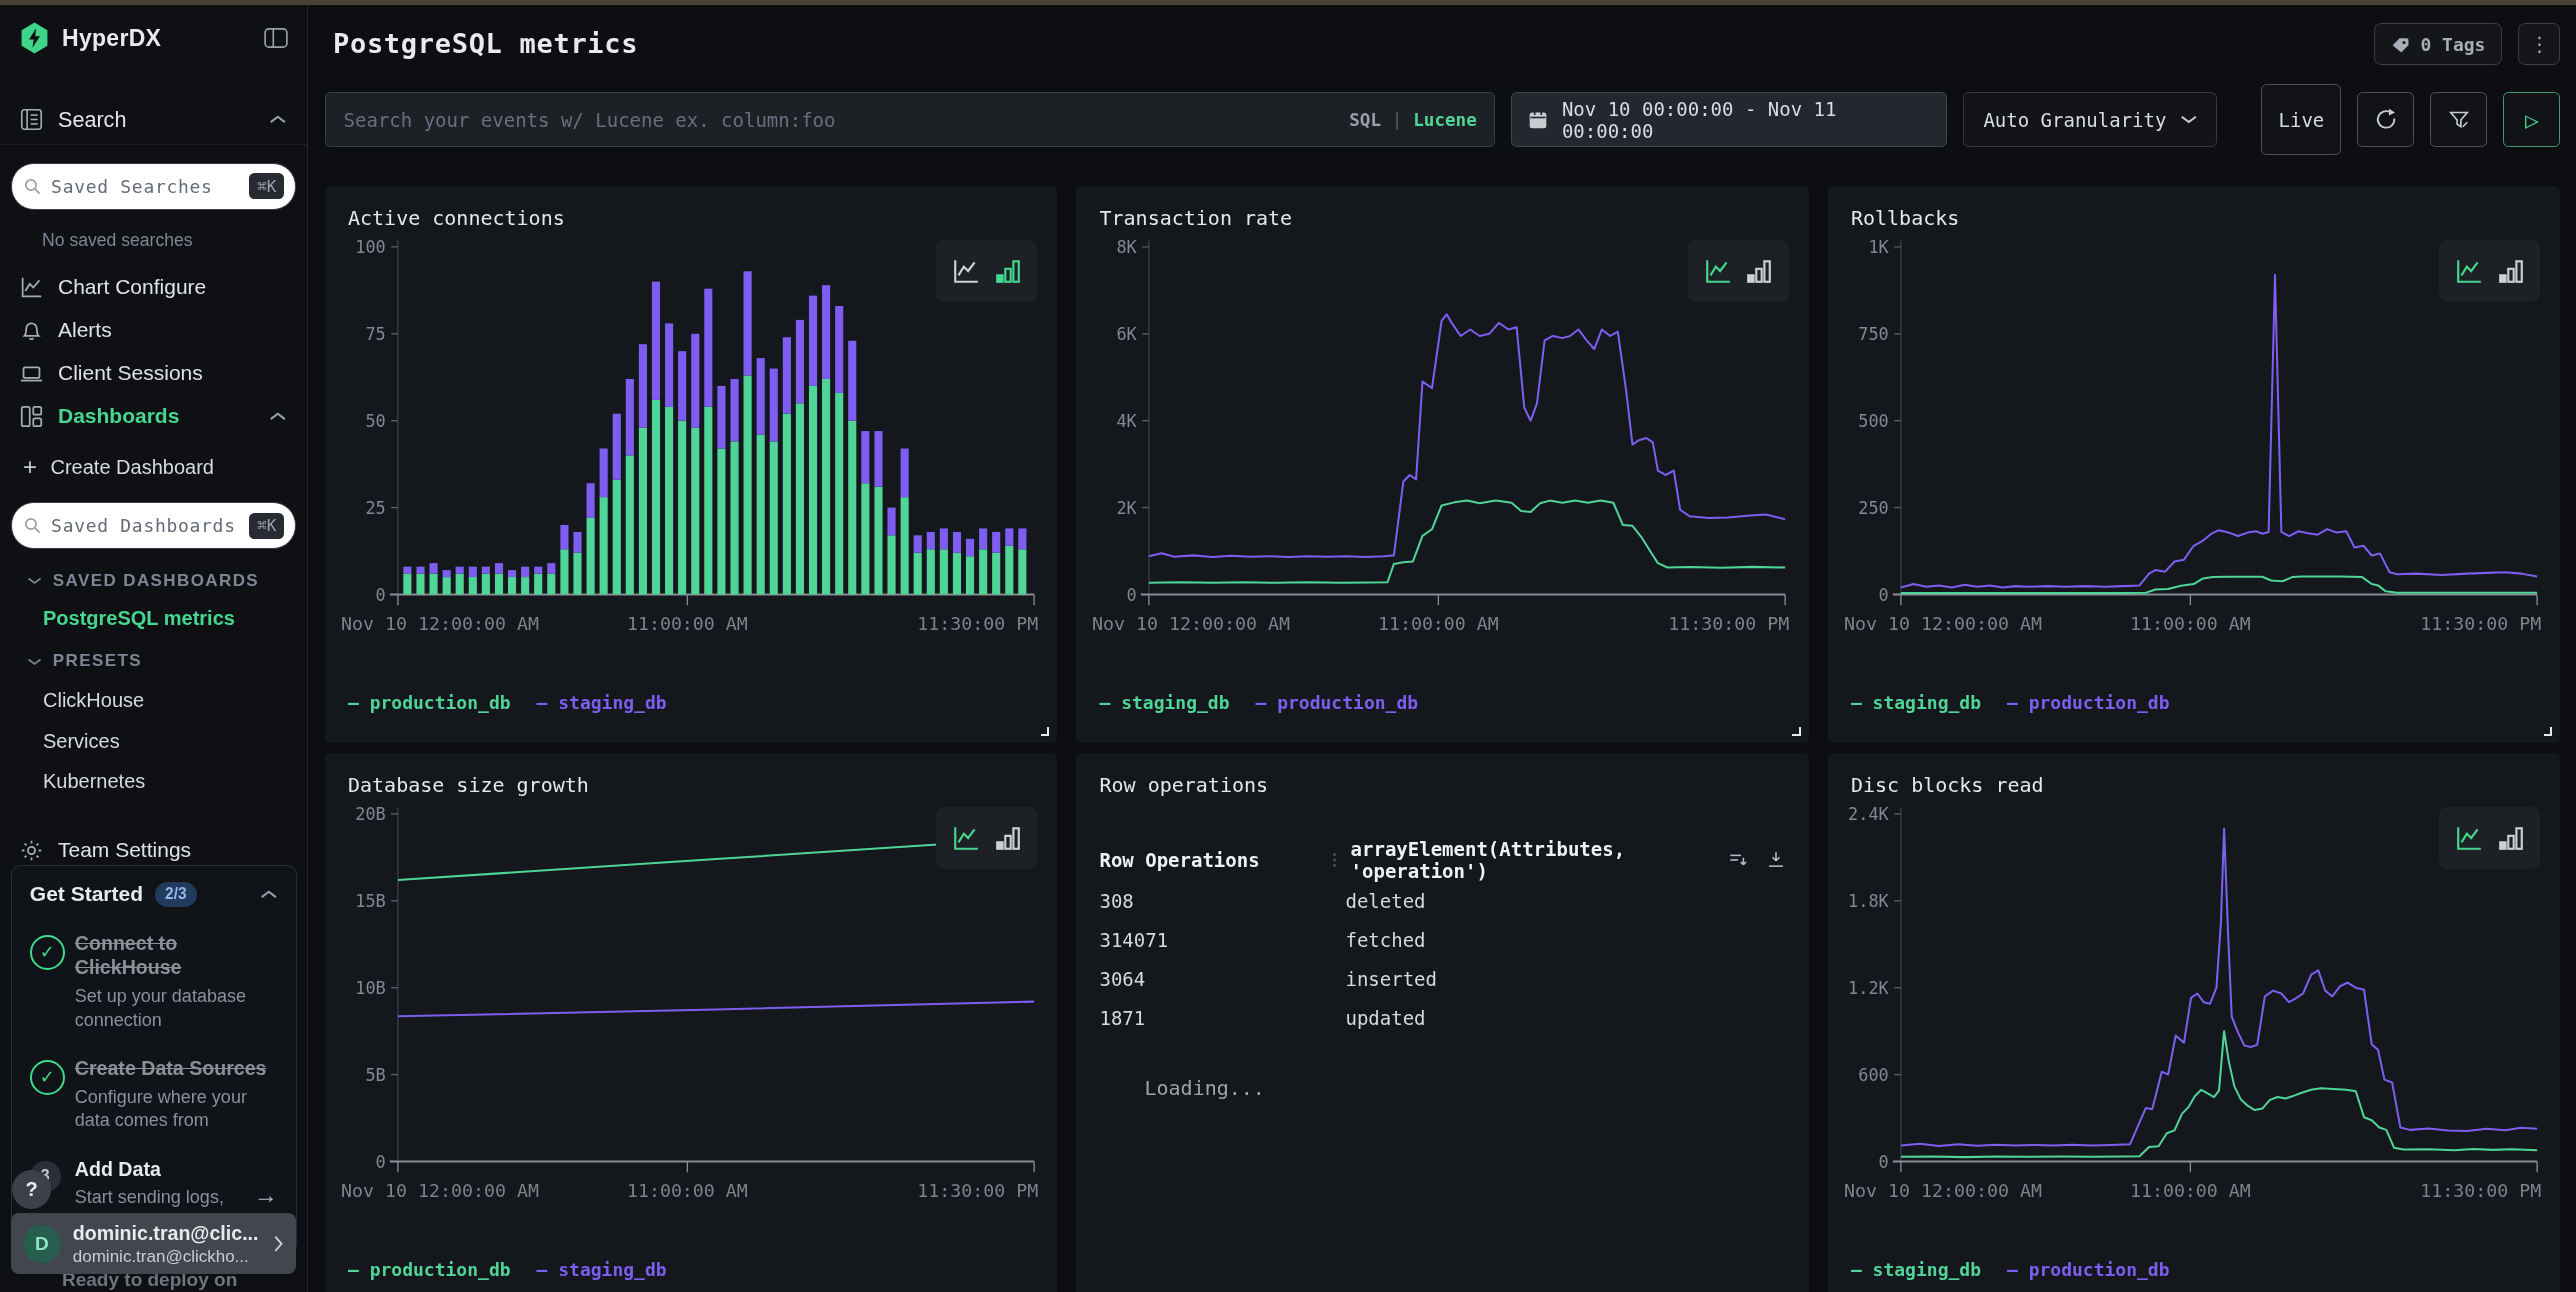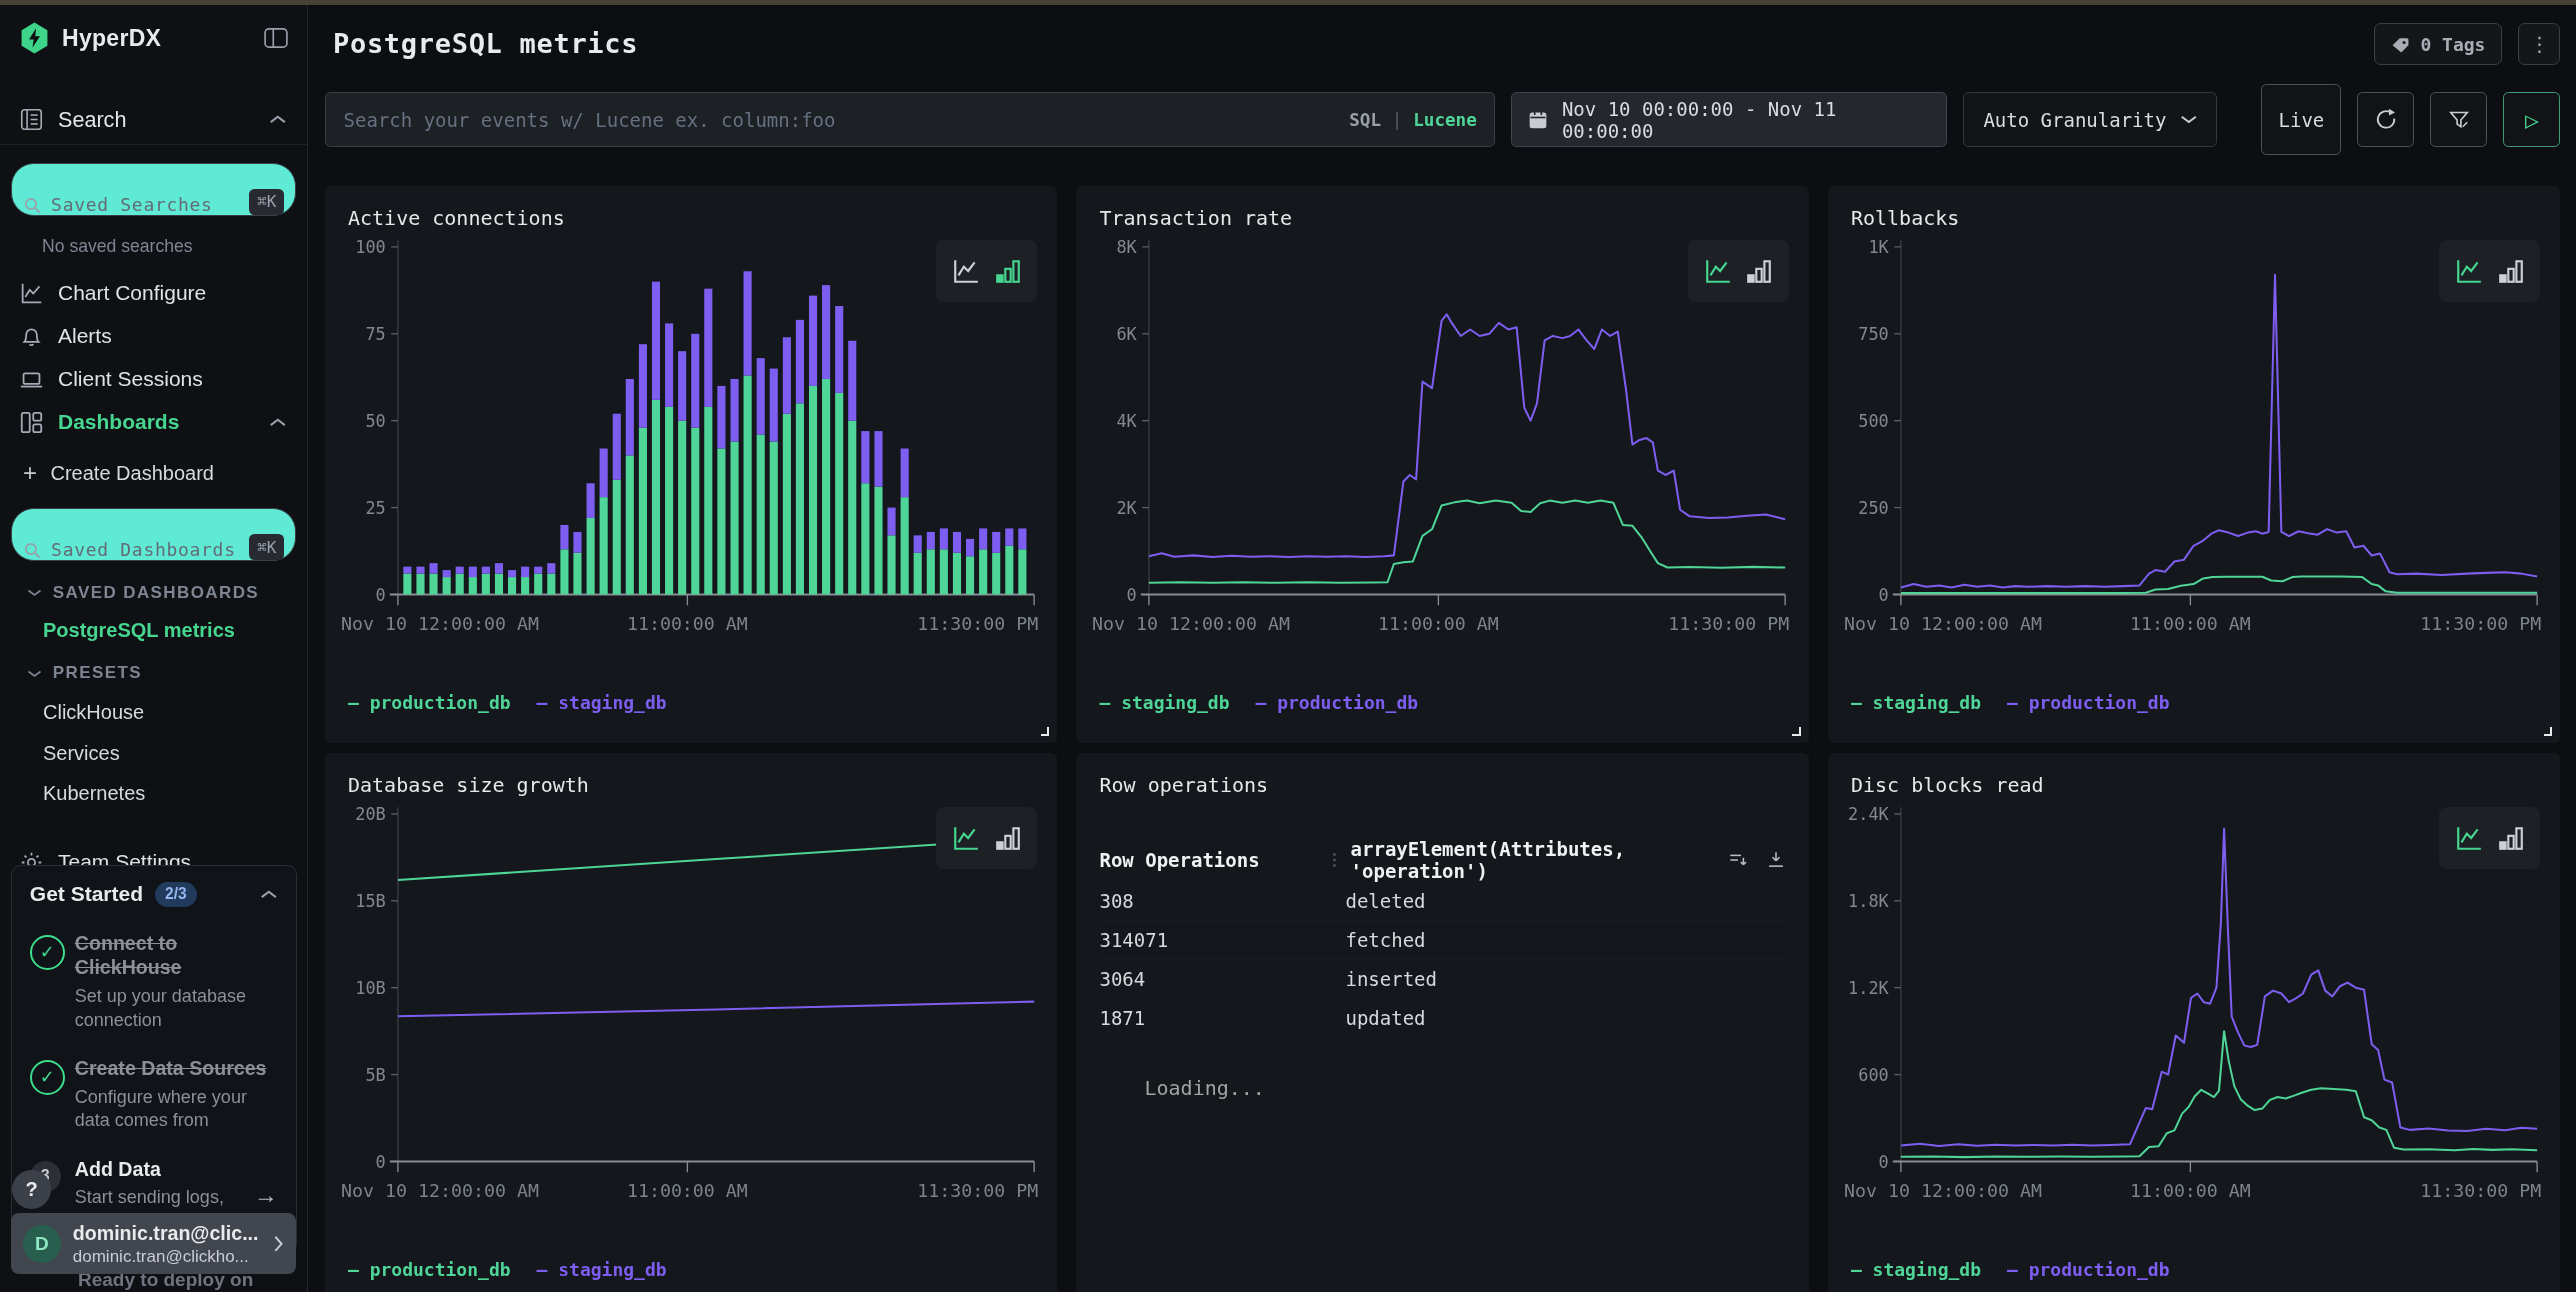--- a/index.html
+++ b/index.html
@@ -10,21 +10,21 @@
 
   
   .sidebar { position:relative; width:308px; min-width:308px; background:#0e1014; border-right:0.7px solid #23262c; overflow:hidden; }
   .brand { display:flex; align-items:center; height:76px; padding:0 19px; }
   .brand-name { font-size:23px; font-weight:700; margin-left:12px; letter-spacing:0.3px; }
   .collapse-btn { margin-left:auto; color:#9aa0aa; display:flex; }
   .side-row { display:flex; align-items:center; height:49px; padding:0 20px; font-size:21.6px; color:#e4e6e9; margin-top:19px; }
   .side-row .chev { margin-left:auto; color:#9aa0aa; }
   .nico { width:38px; display:flex; color:#a6acb5; }
   .side-divider { border-top:0.7px solid #1d2127; }
-  .pill { display:flex; align-items:flex-end; margin:17.6px 10.8px 0; height:53px; border:0.7px solid #3a3f47; border-radius:23px; background:#5eead4; padding:0 10.8px; font-family:"DejaVu Sans Mono",monospace; }
+  .pill { display:flex; align-items:center; margin:17.6px 10.8px 0; height:47px; border:0.7px solid #3a3f47; border-radius:23px; background:#ffffff; padding:0 10.8px; font-family:"DejaVu Sans Mono",monospace; }
   .pill .ph { color:#646b76; font-size:18px; margin-left:9.5px; letter-spacing:0.7px; }
   .pill .kbd { margin-left:auto; background:#272b31; border-radius:5.4px; color:#9aa0ab; font-size:16px; padding:3.4px 8px; }
   .note { color:#7e8694; font-size:17.6px; margin:20px 0 0 42px; }
   .nav { margin-top:15px; }
   .nav-item { display:flex; align-items:center; height:43px; padding:0 20px; font-size:21px; color:#dfe2e6; }
   .nav-item.active { color:#46d68f; font-weight:700; }
   .nav-item .chev { margin-left:auto; color:#9aa0aa; }
   .create { display:flex; align-items:center; margin:12px 0 0 23px; font-size:20px; color:#d7dade; height:35px; }
   .create .plus { font-size:24px; margin-right:13.5px; color:#c5c9cf; font-weight:400; }
   .subhead { display:flex; align-items:center; gap:10.8px; color:#7e8694; font-size:17px; letter-spacing:1.4px; margin:21.6px 0 0 27px; font-weight:600; }
@@ -46,21 +46,21 @@
   .gs-t.todo { color:#e8eaec; text-decoration:none; }
   .gs-s { font-size:18px; color:#8b9099; margin-top:5.4px; line-height:1.3; }
   .gs-arrow { margin-left:2.7px; color:#b9bec6; font-size:24px; align-self:center; }
   .help-fab { position:absolute; left:12px; bottom:83px; width:39px; height:39px; border-radius:50%; background:#3c4049; display:flex; align-items:center; justify-content:center; font-size:20px; color:#e8eaec; font-weight:700; z-index:5; }
   .user-chip { position:absolute; left:10.8px; right:10.8px; bottom:17.6px; height:61px; background:#42464f; border-radius:8px; display:flex; align-items:center; padding:0 12px; z-index:4; }
   .avatar { width:38px; height:38px; border-radius:50%; background:#275e4e; color:#8fe6c0; display:flex; align-items:center; justify-content:center; font-size:19px; font-weight:700; }
   .u-col { margin-left:12px; line-height:1.25; }
   .u-name { font-size:19.6px; font-weight:700; }
   .u-mail { font-size:17px; color:#c9cdd4; }
   .u-chev { margin-left:auto; color:#c9cdd4; }
-  .peek { position:absolute; left:78px; bottom:1.4px; color:#6f757e; font-size:19px; z-index:1; font-weight:600; }
+  .peek { position:absolute; left:62px; bottom:1.4px; color:#6f757e; font-size:19px; z-index:1; font-weight:600; }
 
   
   .main { flex:1; position:relative; padding:0 15.6px 0 17px; }
   .main-head { display:flex; align-items:flex-start; margin-top:23px; }
   .page-title { font-family:"DejaVu Sans Mono",monospace; font-size:27px; font-weight:600; margin:5.4px 0 0 8px; letter-spacing:0.7px; }
   .head-right { margin-left:auto; display:flex; gap:16px; }
   .btn-tags { height:42px; border:0.7px solid #3b3f46; border-radius:6.8px; background:#14161a; color:#a9aeb6; display:flex; align-items:center; gap:10.8px; padding:0 16px; font-size:18px; font-weight:700; font-family:"DejaVu Sans Mono",monospace; }
   .btn-kebab { width:42px; height:42px; border:0.7px solid #3b3f46; border-radius:6.8px; background:#14161a; color:#a9aeb6; display:flex; align-items:center; justify-content:center; font-size:20px; }
   .toolbar { display:flex; margin-top:19px; gap:16px; font-family:"DejaVu Sans Mono",monospace; align-items:center; }
   .search-box { flex:1; display:flex; align-items:center; background:#1d2025; border:0.7px solid #3a3e46; border-radius:5.4px; height:55px; padding:0 17.6px; }

